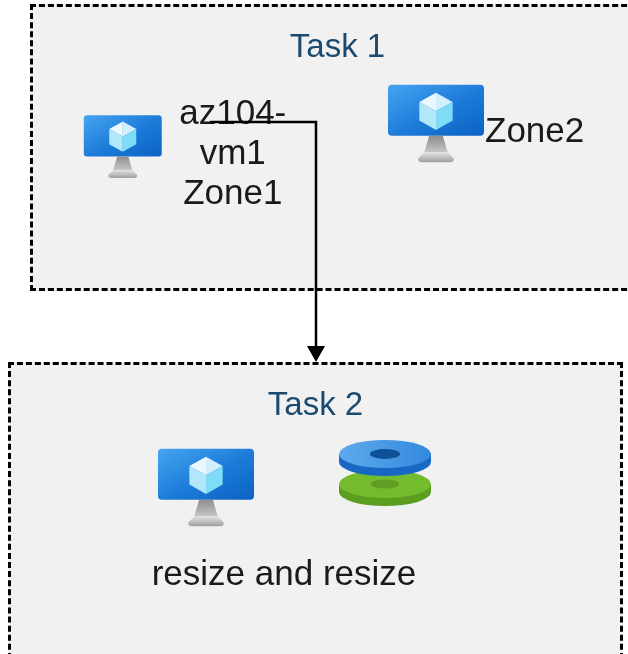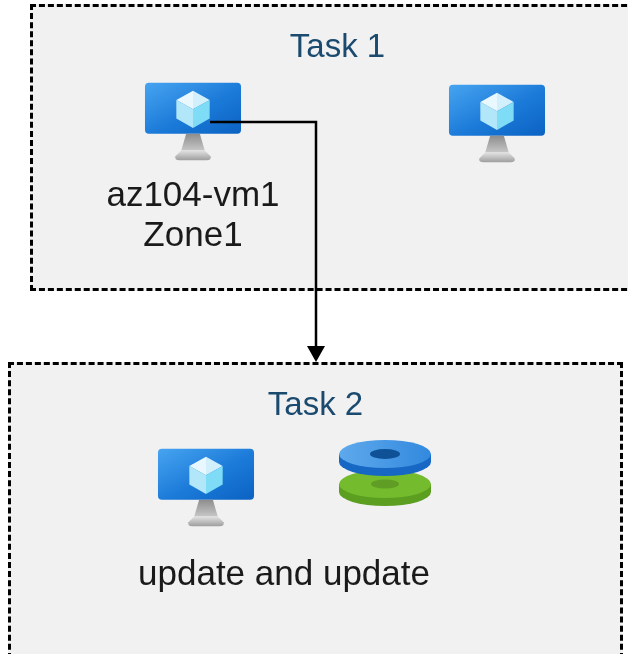--- a/index.html
+++ b/index.html
@@ -26,21 +26,21 @@
     margin: 0;
     text-align: center;
     font-size: 33px;
     font-weight: 400;
     color: #1b4a6f;
   }
   .vm-group {
     position: absolute;
     width: 220px;
     display: flex;
-    flex-direction: column;
+    flex-direction: row;
     align-items: center;
   }
   .vm-group.vm1 { left: 50px;  top: 74px; }
   .vm-group.vm2 { left: 354px; top: 76px; }
   .vm-icon { display: block; }
   .vm-label {
     margin-top: 11px;
     text-align: center;
     font-size: 35px;
     line-height: 40px;
@@ -113,20 +113,21 @@
       <svg class="vm-icon" width="98" height="82" viewBox="0 0 100 82">
         <rect x="1" y="1" width="98" height="52" rx="4" fill="url(#screenGrad)"></rect>
         <polygon points="50,9 33,18.5 50,28" fill="#e9f8fe"></polygon>
         <polygon points="50,9 67,18.5 50,28" fill="#d2f0fc"></polygon>
         <polygon points="33,18.5 33,37.5 50,47 50,28" fill="#b2e7f9"></polygon>
         <polygon points="67,18.5 67,37.5 50,47 50,28" fill="#7edcf6"></polygon>
         <polygon points="43,53 57,53 62,70 38,70" fill="url(#neckGrad)"></polygon>
         <path d="M38,70 L62,70 L68,76 Q69,80 64,80 L36,80 Q31,80 32,76 Z" fill="url(#baseGrad)"></path>
       </svg>
       <div class="vm-label">
+        <div>Zone2</div>
       </div>
     </div>
   </section>
 
   <svg class="connector" width="628" height="654" viewBox="0 0 628 654">
     <polyline points="210,122 316,122 316,348" fill="none" stroke="#000000" stroke-width="2.5"></polyline>
     <polygon points="307,346 325,346 316,362" fill="#000000"></polygon>
   </svg>
 
   <section class="task-box task2">
@@ -148,16 +149,16 @@
       <rect x="6" y="52" width="92" height="8" fill="#5b9e20"></rect>
       <ellipse cx="52" cy="52" rx="46" ry="14" fill="#74bb2e"></ellipse>
       <ellipse cx="52" cy="52" rx="14" ry="4.5" fill="#5f9d24"></ellipse>
 
       <ellipse cx="52" cy="30" rx="46" ry="14" fill="#1668c4"></ellipse>
       <rect x="6" y="22" width="92" height="8" fill="#1668c4"></rect>
       <ellipse cx="52" cy="22" rx="46" ry="14" fill="url(#blueTopGrad)"></ellipse>
       <ellipse cx="52" cy="22" rx="15" ry="5" fill="#0e5197"></ellipse>
     </svg>
 
-    <div class="caption">update and update</div>
+    <div class="caption">resize and resize</div>
   </section>
 
 </div>
 
 </body></html>

